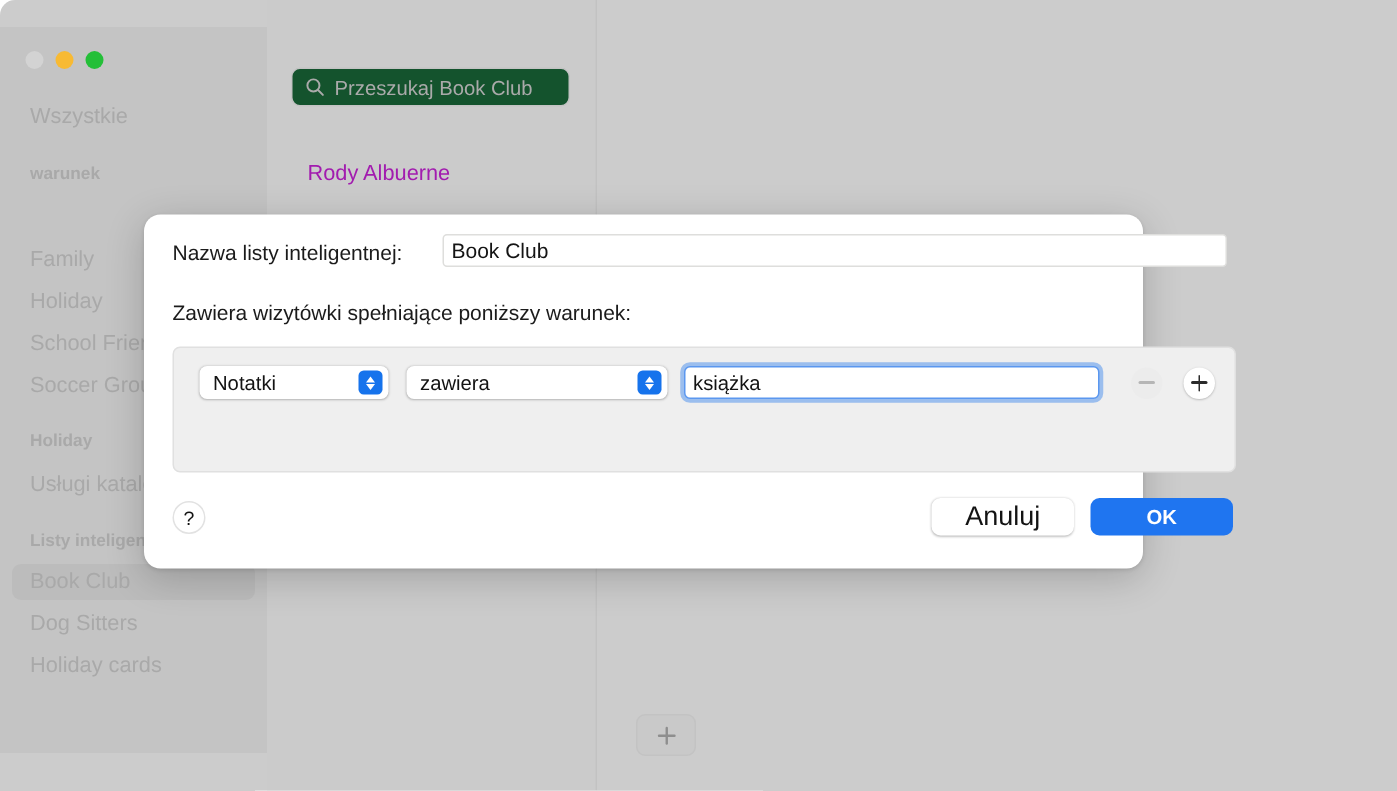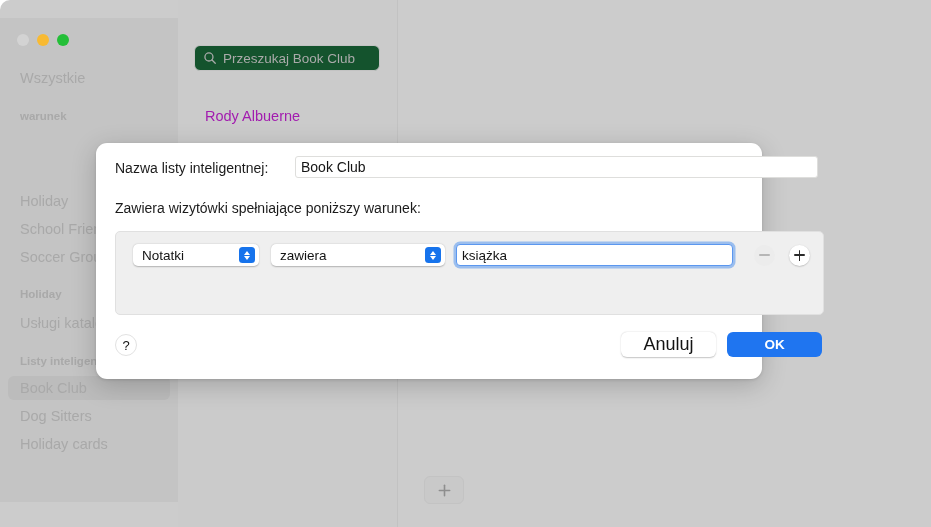--- a/index.html
+++ b/index.html
@@ -332,20 +332,23 @@
       <div class="light close"></div>
       <div class="light min"></div>
       <div class="light max"></div>
     </div>
 
     <div class="side-row" style="top:48px;">
       <span>Wszystkie</span>
     </div>
 
     <div class="side-head" style="top:92px;">warunek</div>
+    <div class="side-row" style="top:143px;">
+      <span>Family</span>
+    </div>
     <div class="side-row" style="top:171px;">
       <span>Holiday</span>
     </div>
     <div class="side-row" style="top:199px;">
       <span>School Friends</span>
     </div>
     <div class="side-row" style="top:227px;">
       <span>Soccer Group</span>
     </div>
 

